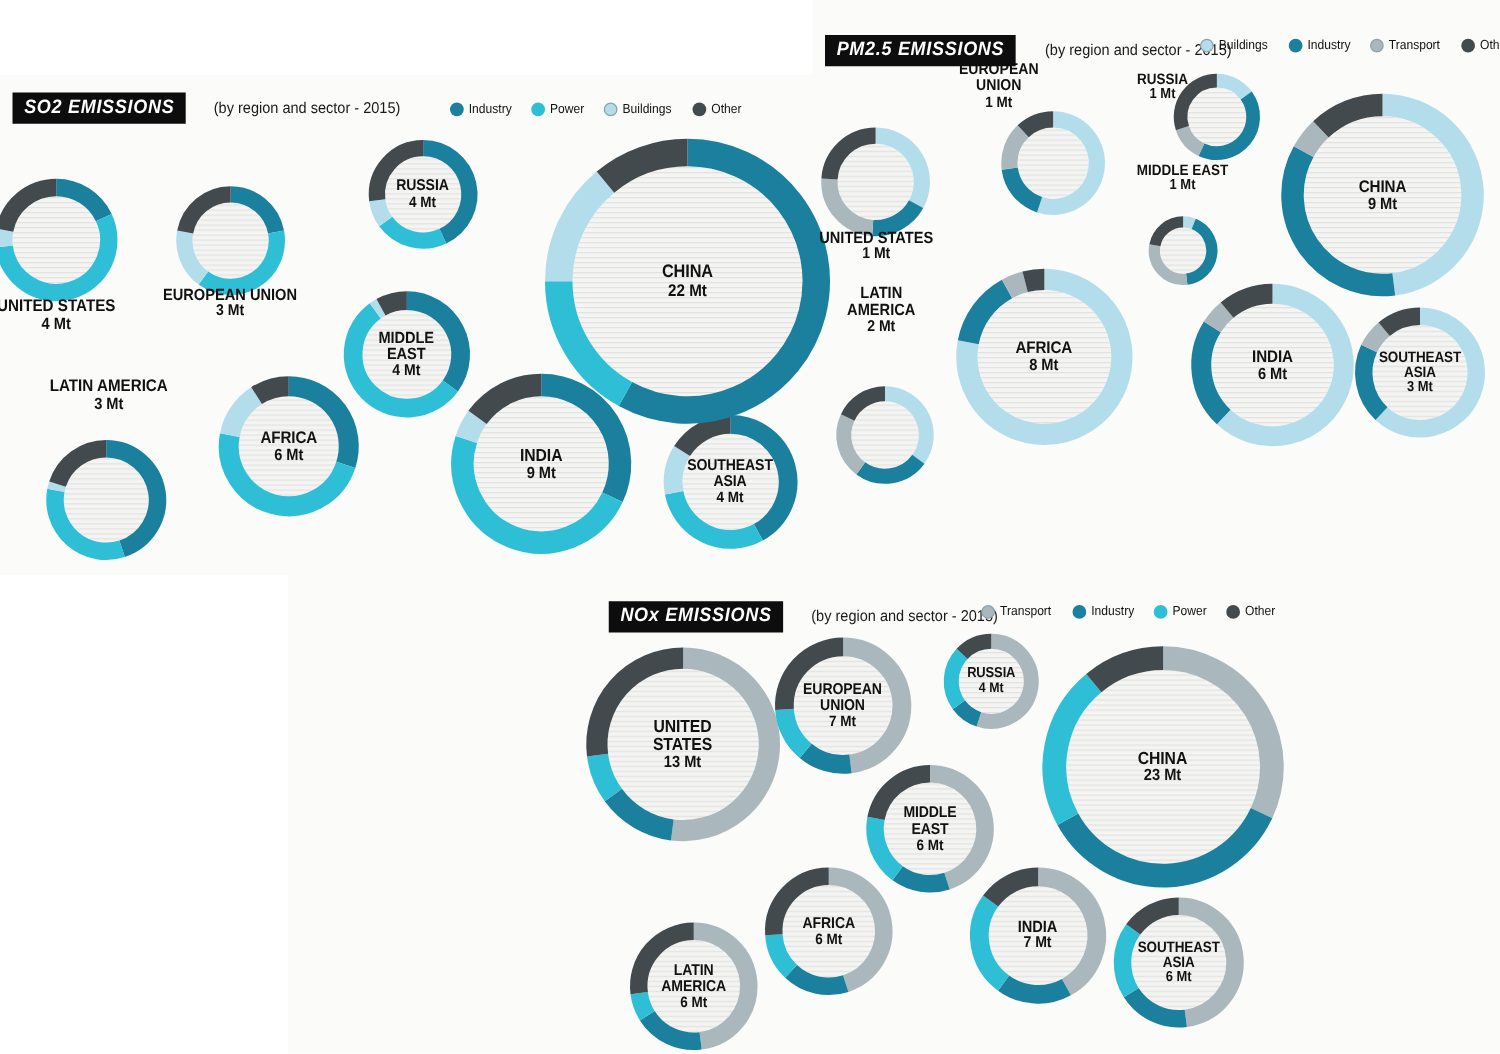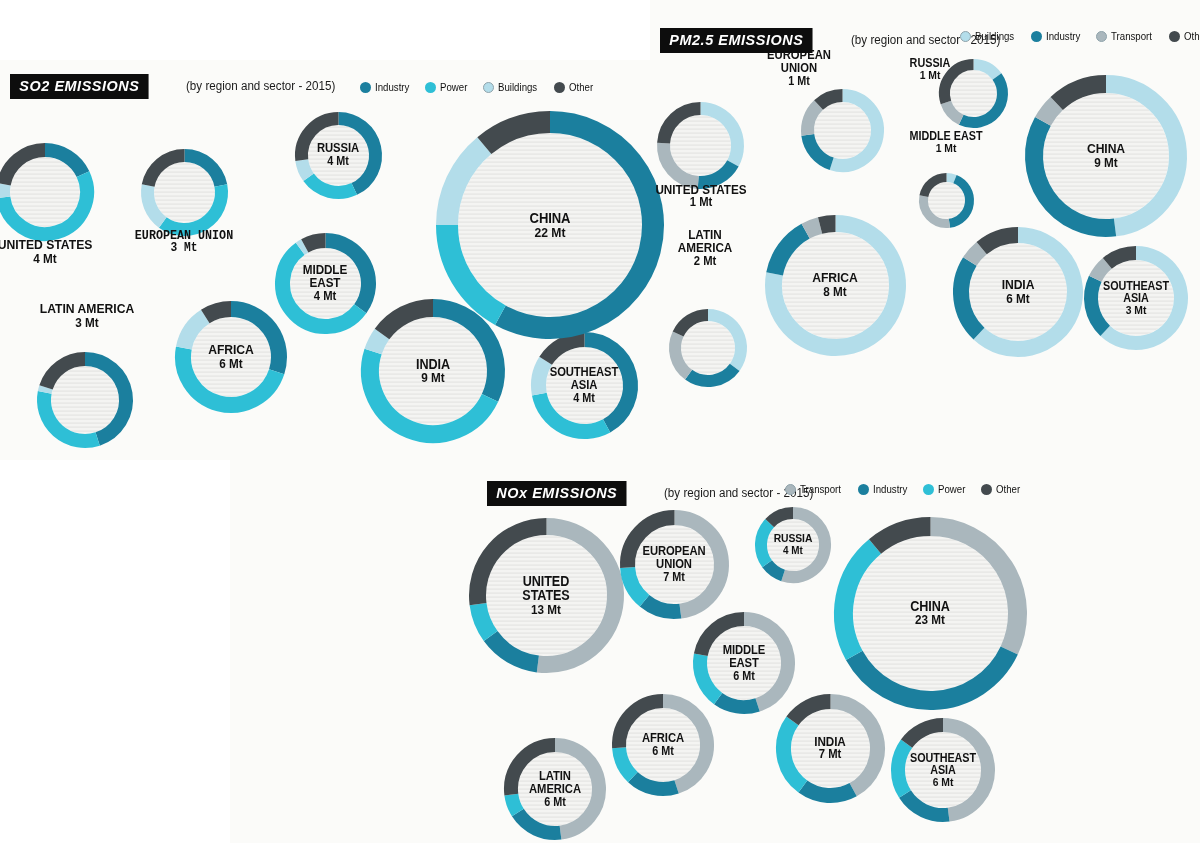--- a/index.html
+++ b/index.html
@@ -10,21 +10,21 @@
     -webkit-font-smoothing:antialiased;
   }
   
   .panel{position:absolute;background:#fbfbf9;}
   #panel-so2{left:0;top:60px;width:650px;height:400px;}
   #panel-pm25{left:650px;top:0;width:550px;height:460px;}
   #panel-nox{left:230px;top:460px;width:970px;height:383px;}
   #panel-corner{left:0;top:460px;width:230px;height:383px;background:#ffffff;}
 
   
-  .section-head{position:absolute;display:flex;align-items:center;gap:27px;z-index:40;}
+  .section-head{position:absolute;display:flex;align-items:center;gap:12px;z-index:40;}
   .head-tag{
     background:#0d0d0d;color:#ffffff;
     font-weight:bold;font-style:italic;
     letter-spacing:.6px;
     padding:4px 10px 5px 10px;
     font-size:15.5px;line-height:1;
     white-space:nowrap;
     transform:scaleX(.93);transform-origin:left center;
   }
   .head-sub{
@@ -160,21 +160,21 @@
     </div>
     <div class="donut" style="left: 137.5px; top: 145.5px; width: 93px; height: 93px;">
       <svg width="93" height="93">
         <circle cx="46.5" cy="46.5" r="30.5" class="hatch-fill"></circle>
         <path d="M 46.5 9.5 A 37 37 0 0 1 82.84462827696149 39.56689136032819" fill="none" stroke="#1b7f9e" stroke-width="13"></path>
         <path d="M 82.84462827696149 39.56689136032819 A 37 37 0 0 1 24.751945665178496 76.43362879187305" fill="none" stroke="#2ebfd6" stroke-width="13"></path>
         <path d="M 24.751945665178496 76.43362879187305 A 37 37 0 0 1 10.15537172303852 39.566891360328185" fill="none" stroke="#b3ddea" stroke-width="13"></path>
         <path d="M 10.15537172303852 39.566891360328185 A 37 37 0 0 1 46.49999999999999 9.5" fill="none" stroke="#434a4e" stroke-width="13"></path>
       </svg>
     </div>
-    <div class="out-label" style="left: 184px; top: 229px; transform: translate(-50%, 0px); font-family: Liberation Mono, monospace;">
+    <div class="out-label" style="left: 184px; top: 229px; transform: translate(-50%, 0px);">
       <span class="nm" style="font-size:13px">EUROPEAN UNION</span>
       <span class="val" style="font-size:12.5px">3 Mt</span>
     </div>
     <div class="donut" style="left: 291.5px; top: 108.5px; width: 93px; height: 93px;">
       <svg width="93" height="93">
         <circle cx="46.5" cy="46.5" r="30.5" class="hatch-fill"></circle>
         <path d="M 46.5 9.5 A 37 37 0 0 1 62.25383378790768 79.97860094124272" fill="none" stroke="#1b7f9e" stroke-width="13"></path>
         <path d="M 62.25383378790768 79.97860094124272 A 37 37 0 0 1 16.56637120812695 68.24805433482152" fill="none" stroke="#2ebfd6" stroke-width="13"></path>
         <path d="M 16.56637120812695 68.24805433482152 A 37 37 0 0 1 9.791756051364324 51.13732964187927" fill="none" stroke="#b3ddea" stroke-width="13"></path>
         <path d="M 9.791756051364324 51.13732964187927 A 37 37 0 0 1 46.49999999999999 9.5" fill="none" stroke="#434a4e" stroke-width="13"></path>

